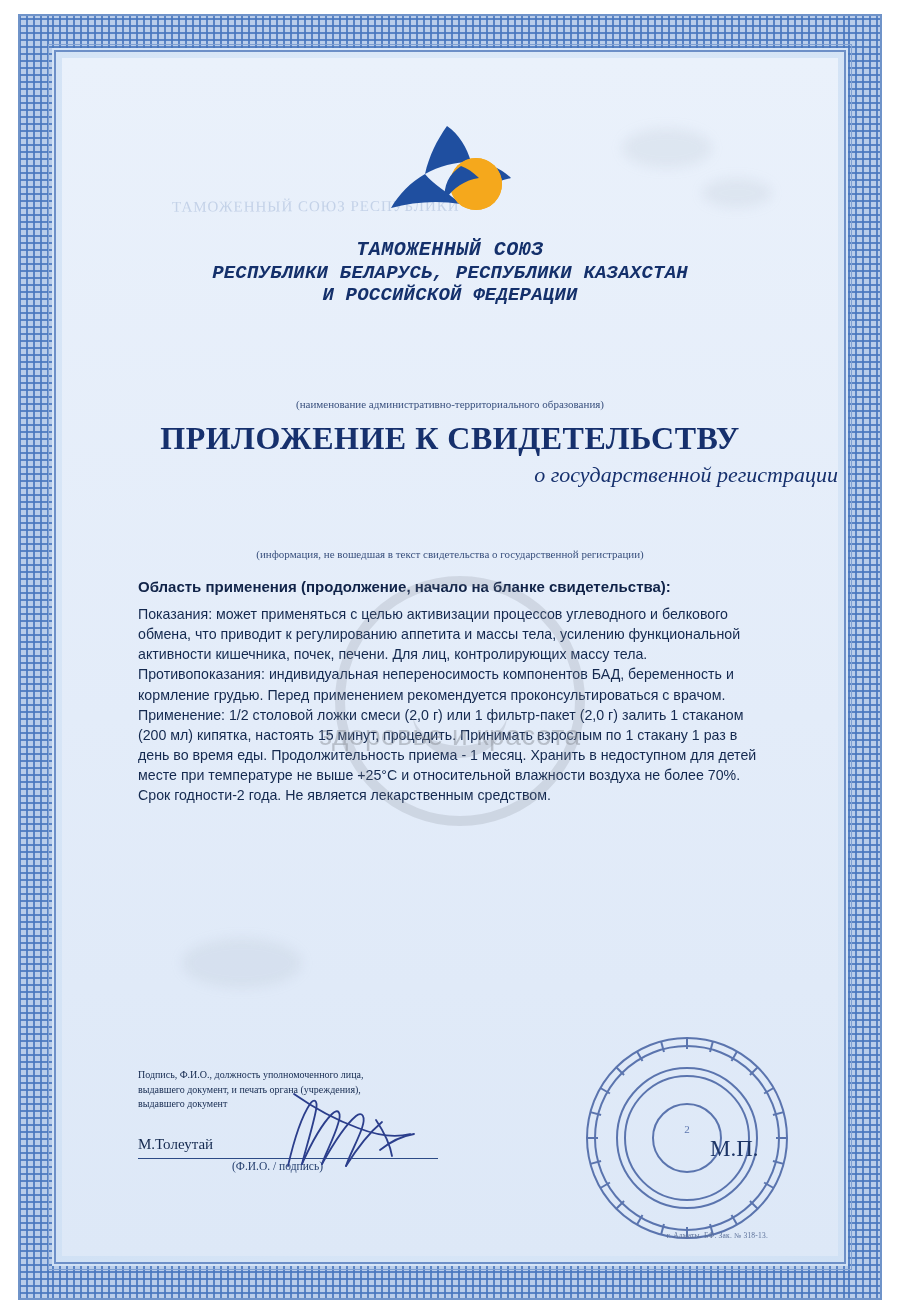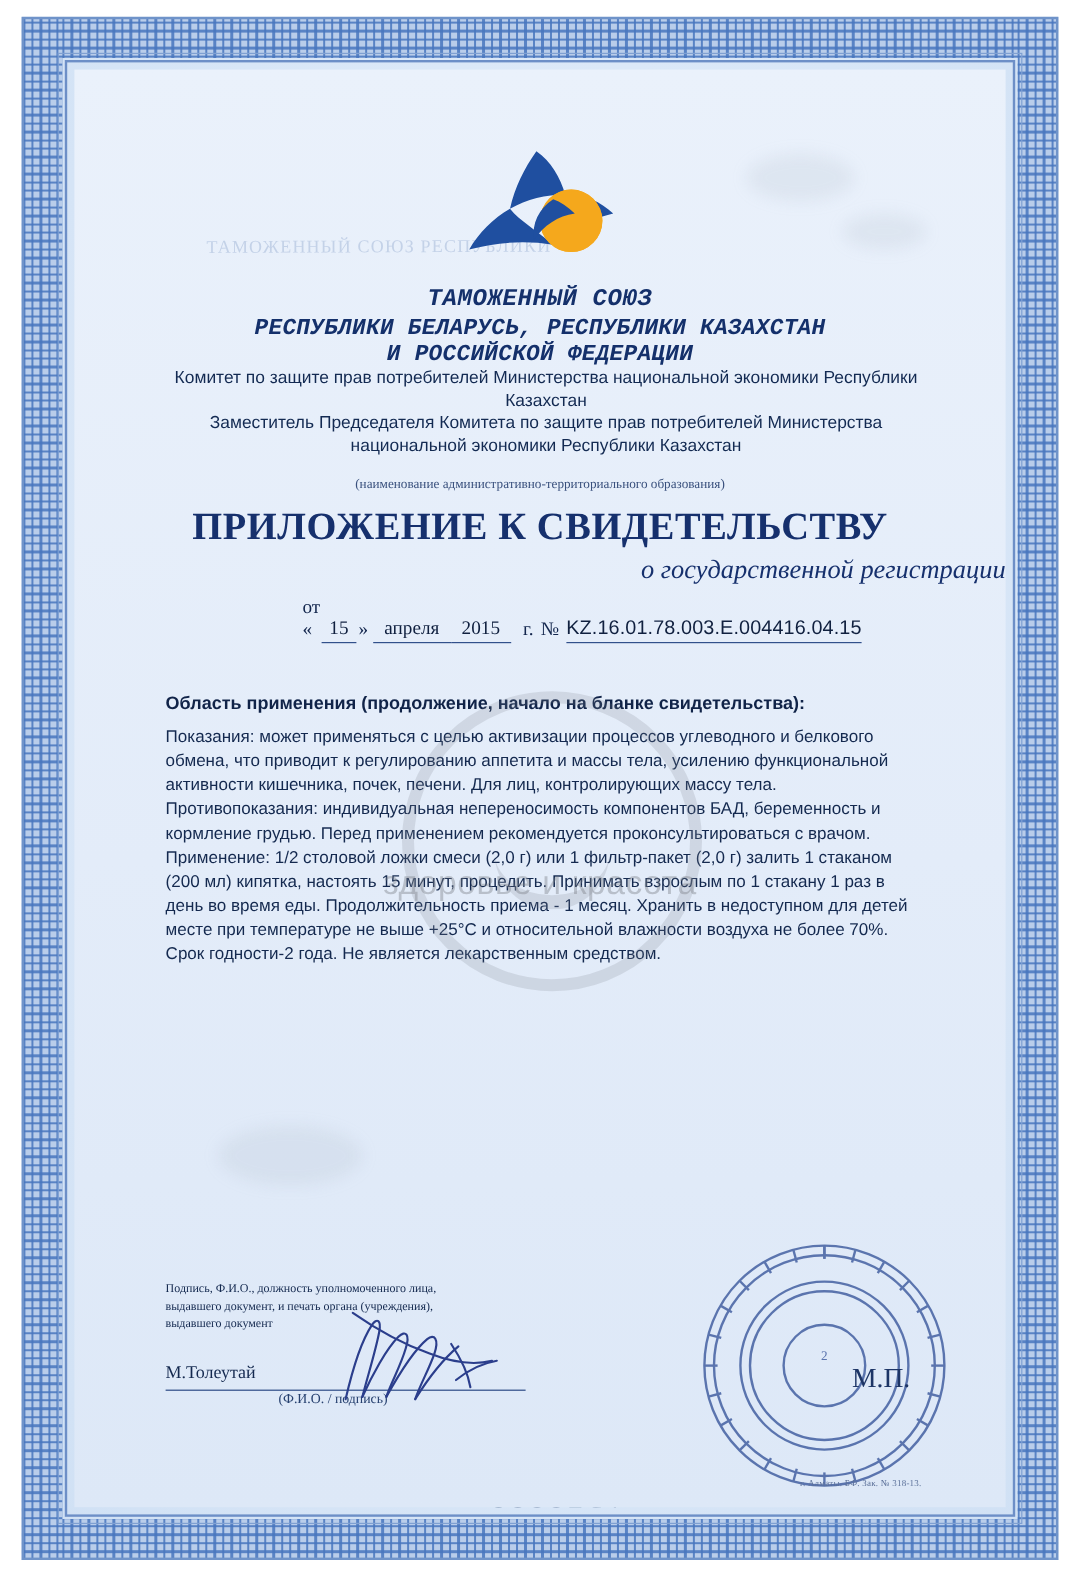--- a/index.html
+++ b/index.html
@@ -384,41 +384,28 @@
           <path d="M86 44 C74 52 68 64 70 78 C78 66 90 58 104 56 C98 50 92 46 86 44 Z" fill="#1f4fa0"></path>
         </svg>
       </div>
 
       <div class="cu-title">
         <div class="l1">ТАМОЖЕННЫЙ СОЮЗ</div>
         <div class="l2">РЕСПУБЛИКИ БЕЛАРУСЬ, РЕСПУБЛИКИ КАЗАХСТАН</div>
         <div class="l3">И РОССИЙСКОЙ ФЕДЕРАЦИИ</div>
       </div>
 
-      <div class="authority">
-        <div>Комитет по защите прав потребителей Министерства национальной экономики Республики Казахстан</div>
-        <div>Заместитель Председателя Комитета по защите прав потребителей Министерства национальной экономики Республики Казахстан</div>
-      </div>
 
       <div class="caption-small caption-admin">(наименование административно-территориального образования)</div>
 
       <div class="doc-title">ПРИЛОЖЕНИЕ К СВИДЕТЕЛЬСТВУ</div>
       <div class="doc-subtitle">о государственной регистрации</div>
 
-      <div class="dateline">
-        <span class="lbl">от «</span>
-        <span class="fld day">15</span>
-        <span class="sep">»</span>
-        <span class="fld month">апреля</span>
-        <span class="fld year">2015</span>
-        <span class="lbl" style="padding:0 6px 2px 10px;">г.</span>
-        <span class="lbl" style="padding:0 6px 2px 0;">№</span>
-        <span class="fld num">KZ.16.01.78.003.Е.004416.04.15</span>
-      </div>
-
+
+      <div class="caption-small caption-info">(информация, не вошедшая в текст свидетельства о государственной регистрации)</div>
 
       <div class="section-title">Область применения (продолжение, начало на бланке свидетельства):</div>
       <div class="body-text">Показания: может применяться с целью активизации процессов углеводного и белкового обмена, что приводит к регулированию аппетита и массы тела, усилению функциональной активности кишечника, почек, печени. Для лиц, контролирующих массу тела. Противопоказания: индивидуальная непереносимость компонентов БАД, беременность и кормление грудью. Перед применением рекомендуется проконсультироваться с врачом. Применение: 1/2 столовой ложки смеси (2,0 г) или 1 фильтр-пакет (2,0 г) залить 1 стаканом (200 мл) кипятка, настоять 15 минут, процедить. Принимать взрослым по 1 стакану 1 раз в день во время еды. Продолжительность приема - 1 месяц. Хранить в недоступном для детей месте при температуре не выше +25°С и относительной влажности воздуха не более 70%. Срок годности-2 года. Не является лекарственным средством.</div>
 
       <div class="watermark">
         <div class="wm-ring"></div>
         <div class="wm-sub">здоровье и красота</div>
       </div>
 
       <div class="sig-block">

